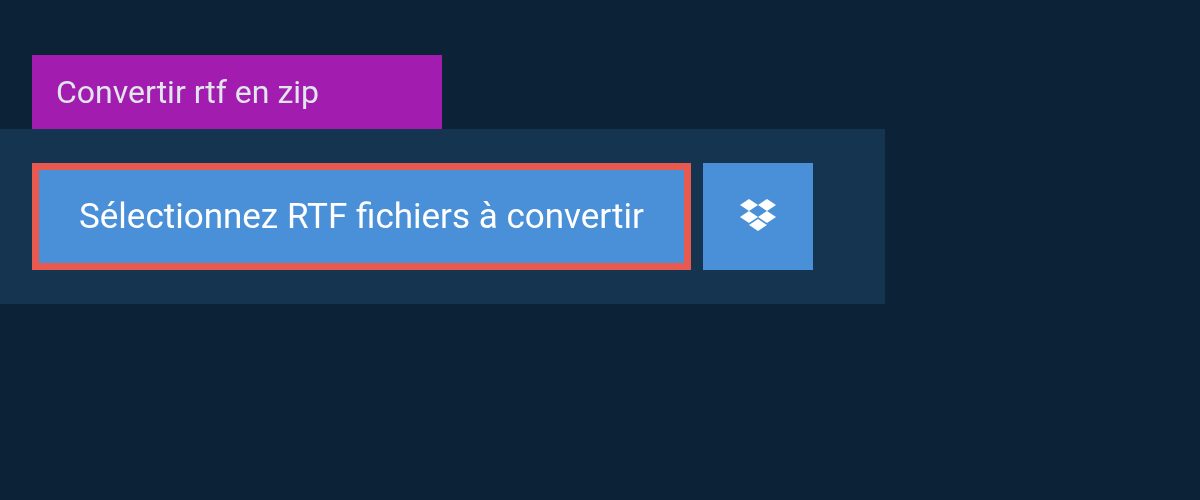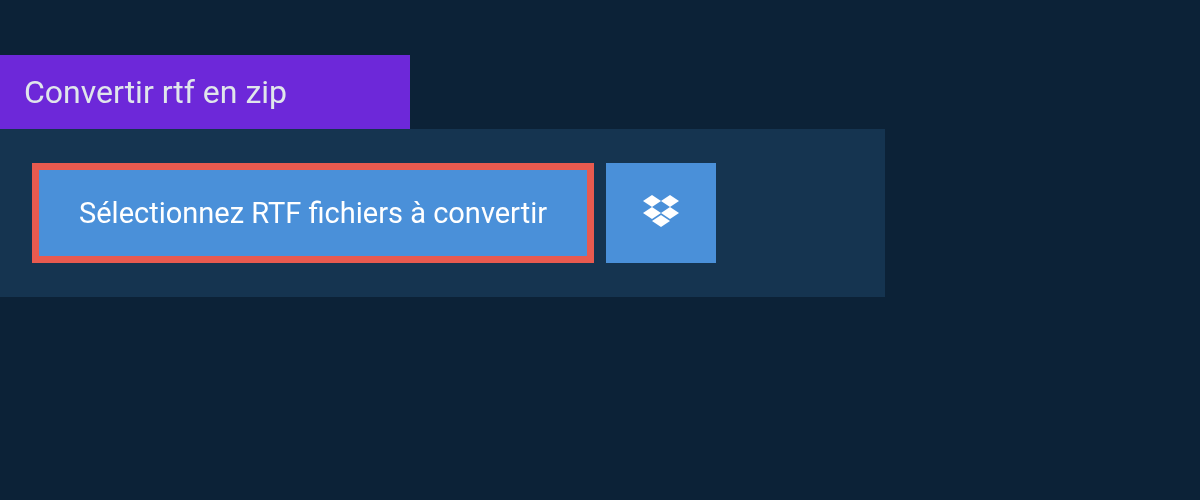--- a/index.html
+++ b/index.html
@@ -13,23 +13,24 @@
       background: #0c2237;
       font-family: -apple-system, BlinkMacSystemFont, "Segoe UI", Roboto, Helvetica, Arial, sans-serif;
       overflow: hidden;
     }
     .page-container {
       width: 100%;
       height: 100%;
       padding-top: 55px;
     }
     .tab-container {
-      background: #6d28d9;
+      background: #a21caf;
       width: 410px;
       padding: 18px 24px;
+      margin-left: 32px;
     }
     .tab-title {
       color: #e0e6eb;
       font-size: 32px;
       font-weight: 400;
     }
     .panel {
       background: #153450;
       width: 885px;
       padding: 34px 32px;
@@ -43,21 +44,21 @@
       background: #4a90d9;
       border: 7px solid #e85a4f;
       padding: 26px 40px;
       display: flex;
       align-items: center;
       justify-content: center;
       cursor: pointer;
     }
     .select-button-text {
       color: #ffffff;
-      font-size: 29px;
+      font-size: 35px;
       font-weight: 400;
       white-space: nowrap;
     }
     .dropbox-button {
       background: #4a90d9;
       width: 110px;
       display: flex;
       align-items: center;
       justify-content: center;
       cursor: pointer;

